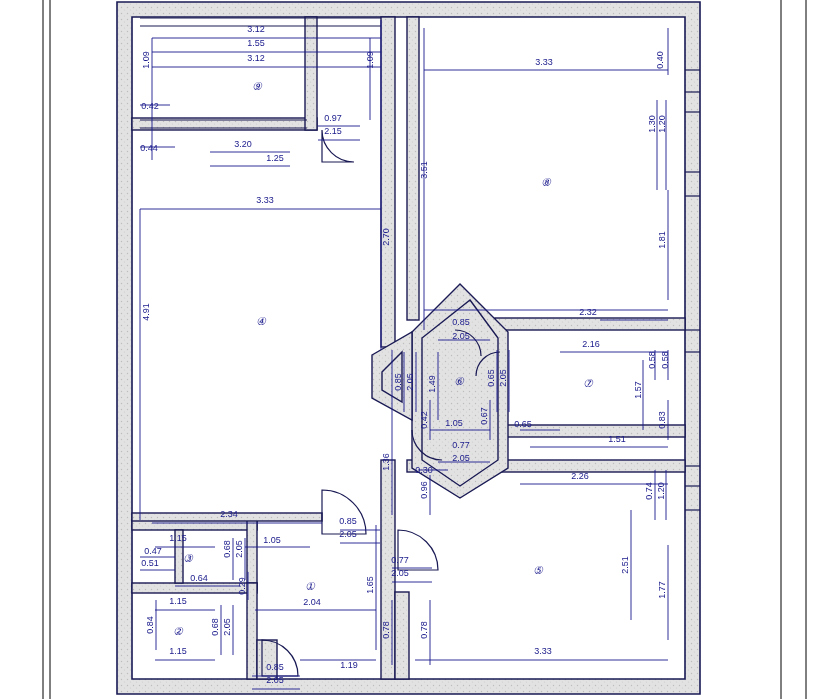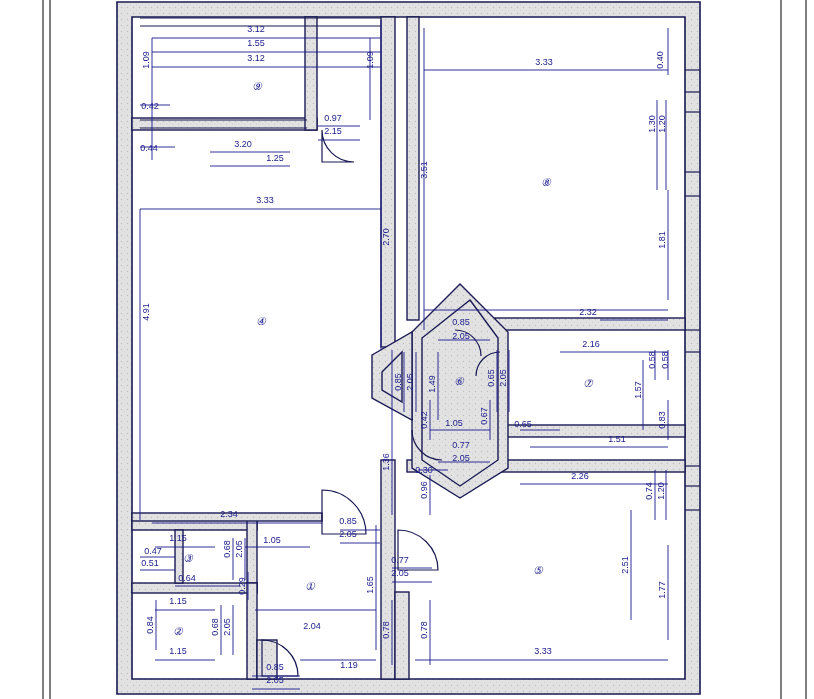--- a/index.html
+++ b/index.html
@@ -230,26 +230,26 @@
       <span class="dimtext vert" style="left: 661px; top: 491px; transform: translate(-50%, -50%) rotate(-90deg); transform-origin: center center;">1.20</span>
       <span class="dimtext" style="left: 229px; top: 514px; transform: translate(-50%, -50%);">2.34</span>
       <span class="dimtext" style="left: 348px; top: 521px; transform: translate(-50%, -50%);">0.85</span>
       <span class="dimtext" style="left: 348px; top: 534px; transform: translate(-50%, -50%);">2.05</span>
       <span class="dimtext" style="left: 178px; top: 538px; transform: translate(-50%, -50%);">1.15</span>
       <span class="dimtext" style="left: 272px; top: 540px; transform: translate(-50%, -50%);">1.05</span>
       <span class="dimtext" style="left: 153px; top: 551px; transform: translate(-50%, -50%);">0.47</span>
       <span class="dimtext vert" style="left: 227px; top: 549px; transform: translate(-50%, -50%) rotate(-90deg); transform-origin: center center;">0.68</span>
       <span class="dimtext vert" style="left: 239px; top: 549px; transform: translate(-50%, -50%) rotate(-90deg); transform-origin: center center;">2.05</span>
       <span class="dimtext" style="left: 150px; top: 563px; transform: translate(-50%, -50%);">0.51</span>
-      <span class="dimtext" style="left: 187px; top: 578px; transform: translate(-50%, -50%); text-align: center;">0.64</span>
+      <span class="dimtext" style="left: 199px; top: 578px; transform: translate(-50%, -50%); text-align: center;">0.64</span>
       <span class="dimtext vert" style="left: 625px; top: 565px; transform: translate(-50%, -50%) rotate(-90deg); transform-origin: center center;">2.51</span>
       <span class="dimtext" style="left: 400px; top: 560px; transform: translate(-50%, -50%);">0.77</span>
       <span class="dimtext" style="left: 400px; top: 573px; transform: translate(-50%, -50%);">2.05</span>
       <span class="dimtext vert" style="left: 242px; top: 586px; transform: translate(-50%, -50%) rotate(-90deg); transform-origin: center center;">0.29</span>
-      <span class="dimtext" style="left: 312px; top: 602px; transform: translate(-50%, -50%); margin-top: 24px;">2.04</span>
+      <span class="dimtext" style="left: 312px; top: 602px; transform: translate(-50%, -50%);">2.04</span>
       <span class="dimtext" style="left: 178px; top: 601px; transform: translate(-50%, -50%);">1.15</span>
       <span class="dimtext vert" style="left: 662px; top: 590px; transform: translate(-50%, -50%) rotate(-90deg); transform-origin: center center;">1.77</span>
       <span class="dimtext vert" style="left: 370px; top: 585px; transform: translate(-50%, -50%) rotate(-90deg); transform-origin: center center;">1.65</span>
       <span class="dimtext vert" style="left: 150px; top: 625px; transform: translate(-50%, -50%) rotate(-90deg); transform-origin: center center;">0.84</span>
       <span class="dimtext vert" style="left: 215px; top: 627px; transform: translate(-50%, -50%) rotate(-90deg); transform-origin: center center;">0.68</span>
       <span class="dimtext vert" style="left: 227px; top: 627px; transform: translate(-50%, -50%) rotate(-90deg); transform-origin: center center;">2.05</span>
       <span class="dimtext vert" style="left: 386px; top: 630px; transform: translate(-50%, -50%) rotate(-90deg); transform-origin: center center;">0.78</span>
       <span class="dimtext vert" style="left: 424px; top: 630px; transform: translate(-50%, -50%) rotate(-90deg); transform-origin: center center;">0.78</span>
       <span class="dimtext" style="left: 178px; top: 651px; transform: translate(-50%, -50%);">1.15</span>
       <span class="dimtext" style="left: 349px; top: 651px; transform: translate(-50%, -50%); margin-top: 14px;">1.19</span>

